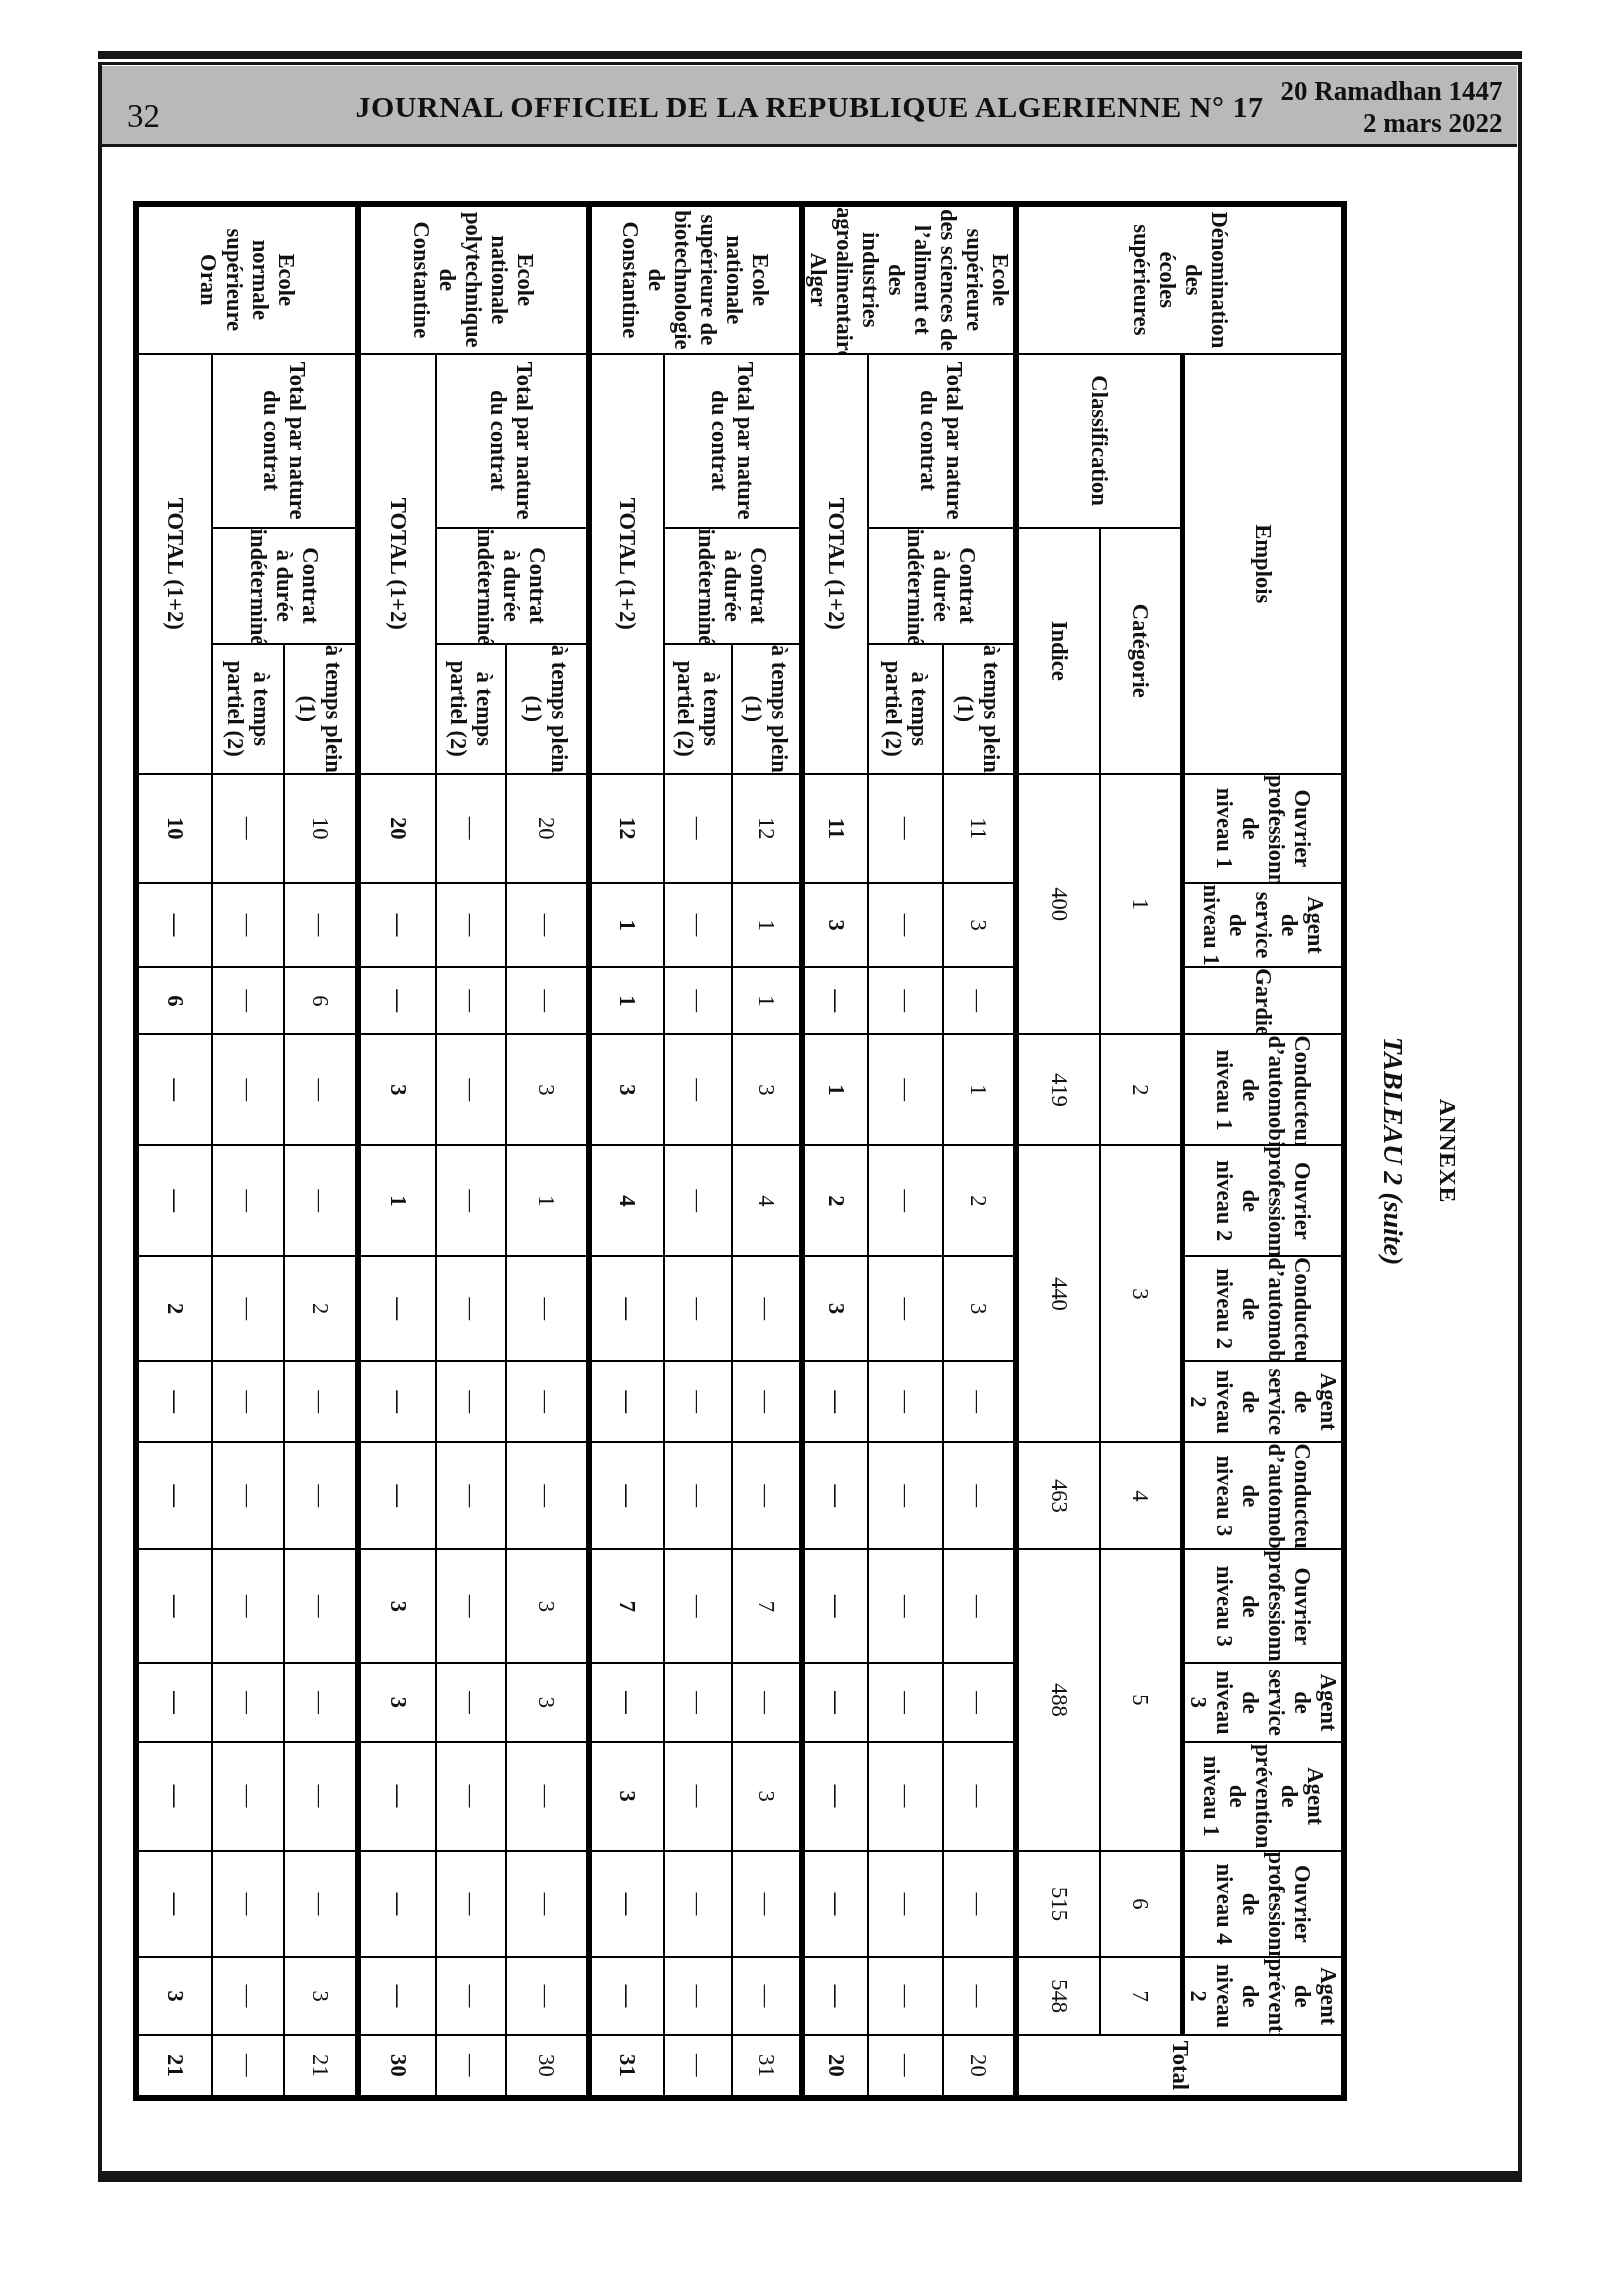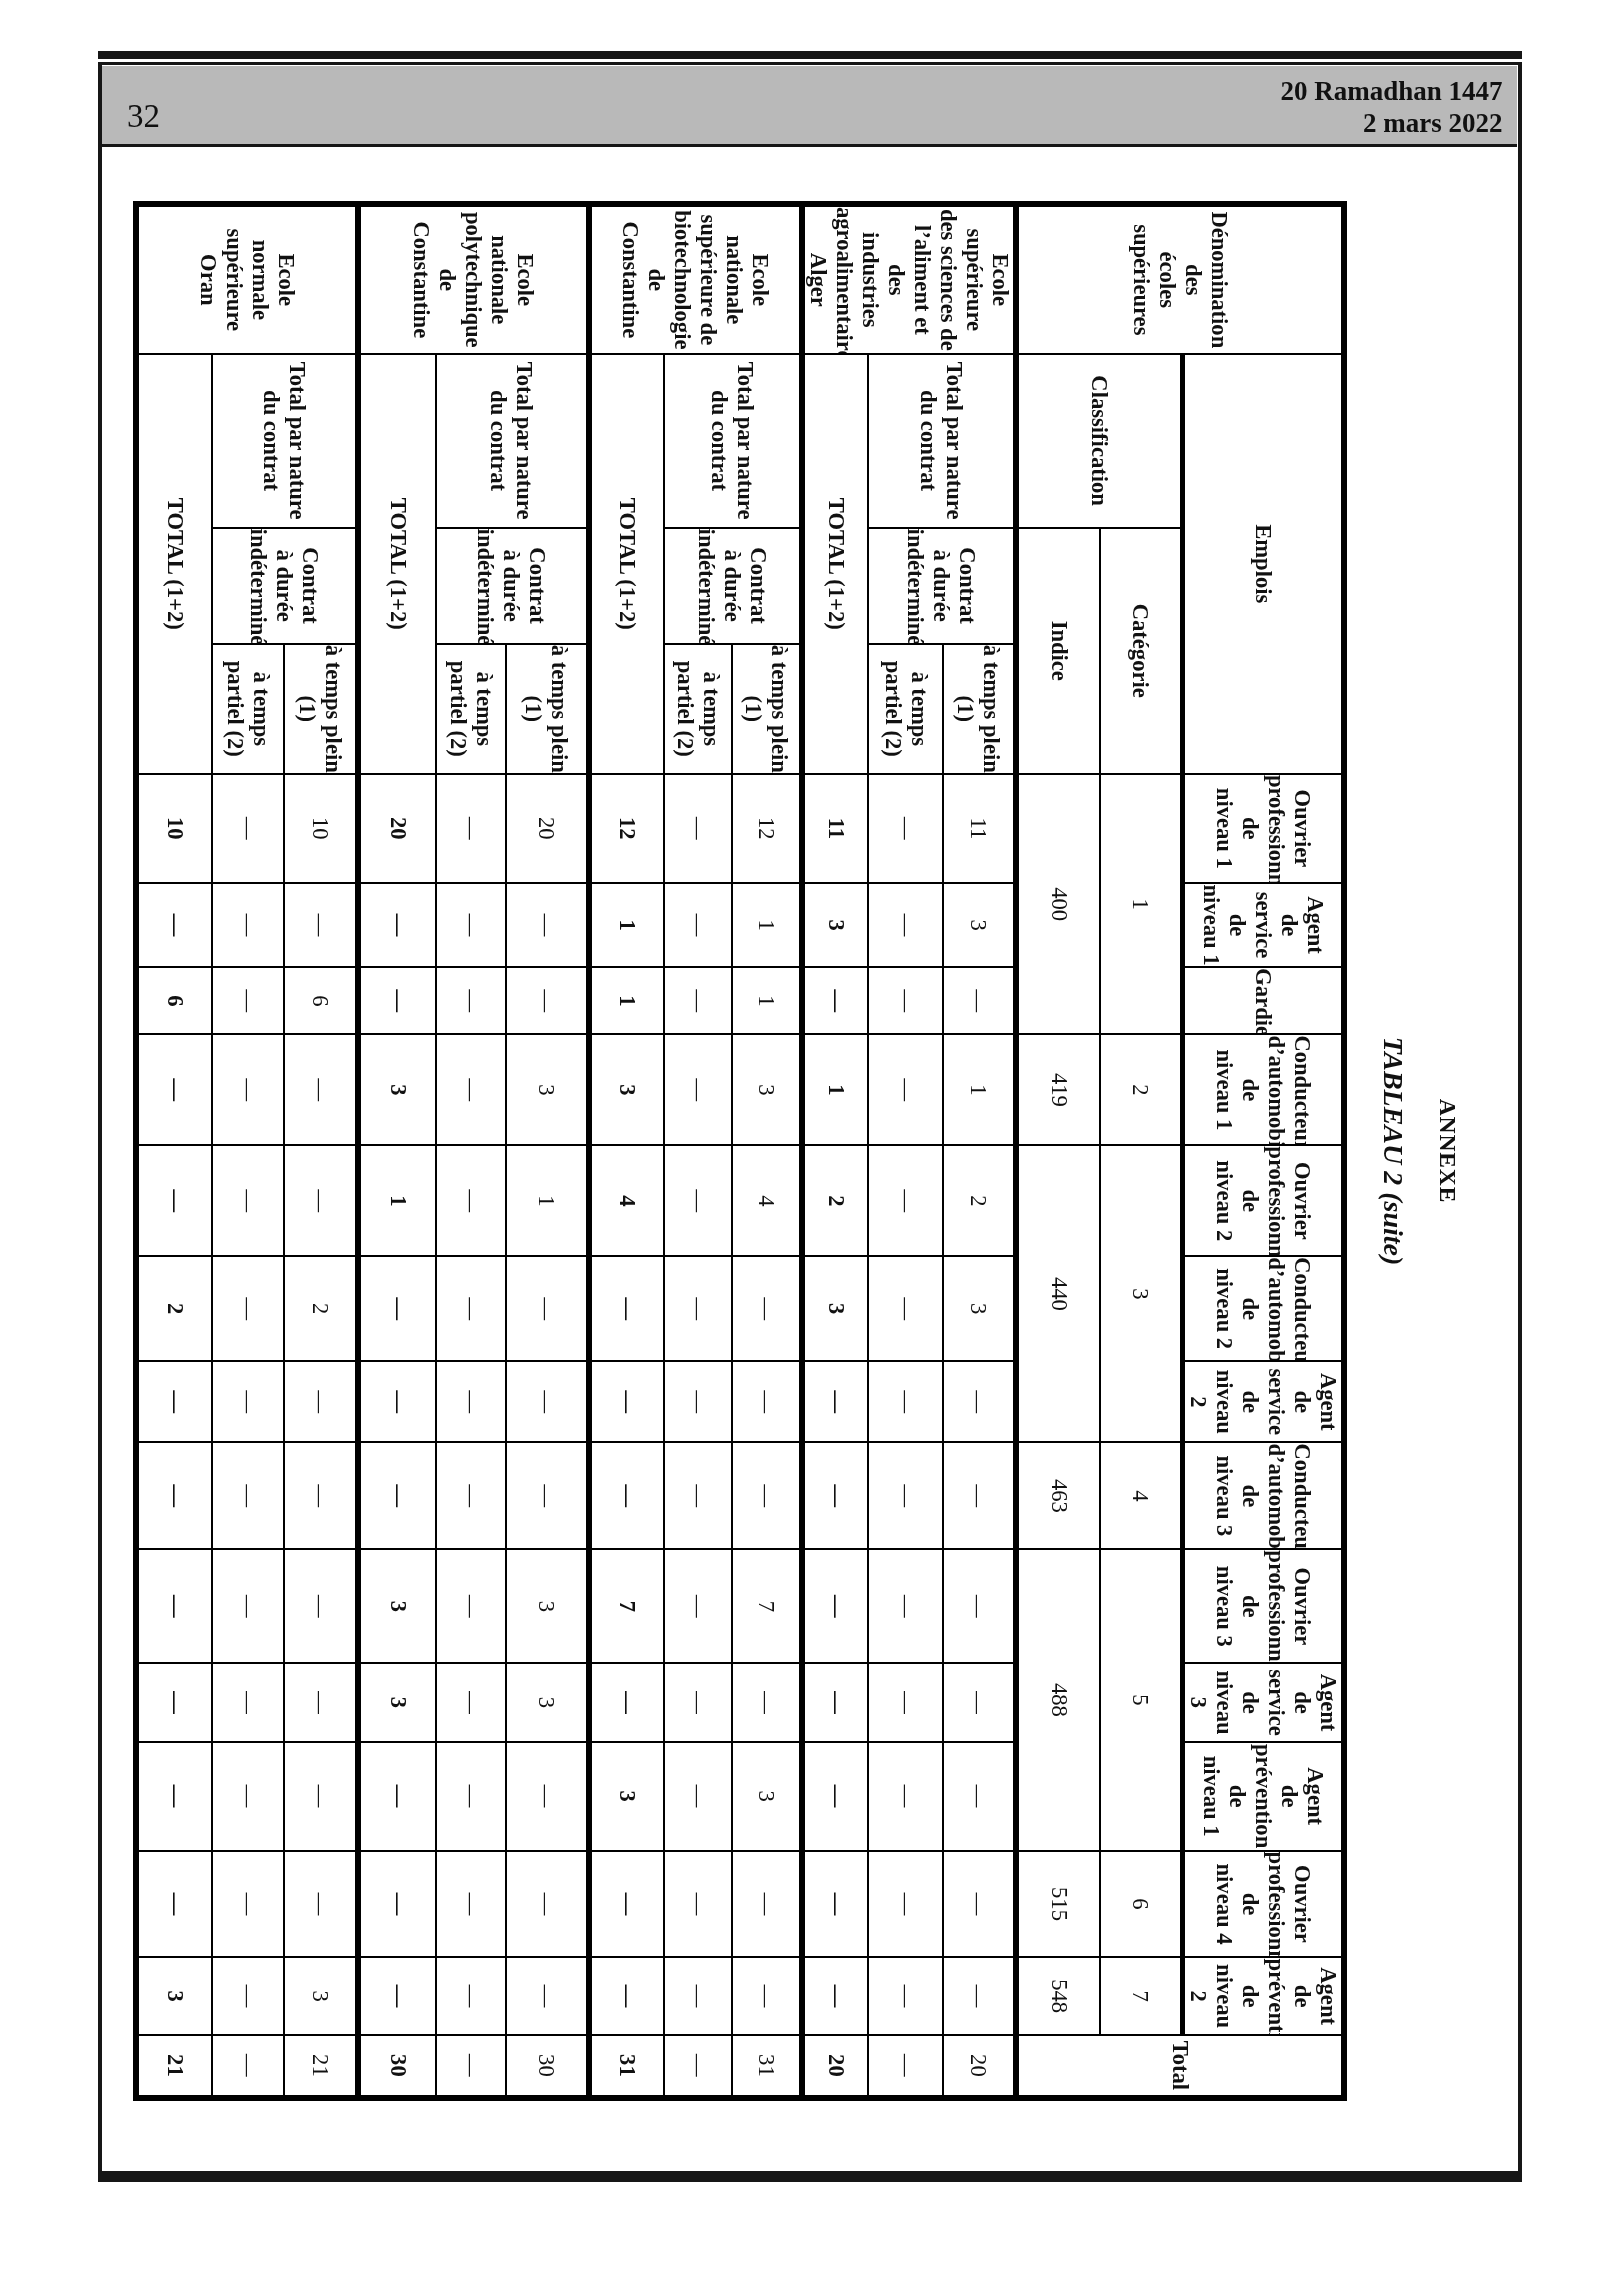--- a/index.html
+++ b/index.html
@@ -43,20 +43,21 @@
   tr.blockTop td{border-top-width:6.3px;}
 </style>
 </head>
 <body>
 
 <div class="topbar"></div>
 <div class="frame"></div>
 
 <div class="header-band">
   <div class="pagenum">32</div>
+  <div class="jo-title">JOURNAL OFFICIEL DE LA REPUBLIQUE ALGERIENNE N° 17</div>
   <div class="dates">
     <div>20 Ramadhan 1447</div>
     <div>2 mars 2022</div>
   </div>
 </div>
 
 <div class="rot-wrap">
   <div class="annexe-line">ANNEXE</div>
   <div class="tableau-line">TABLEAU 2 (suite)</div>
 

